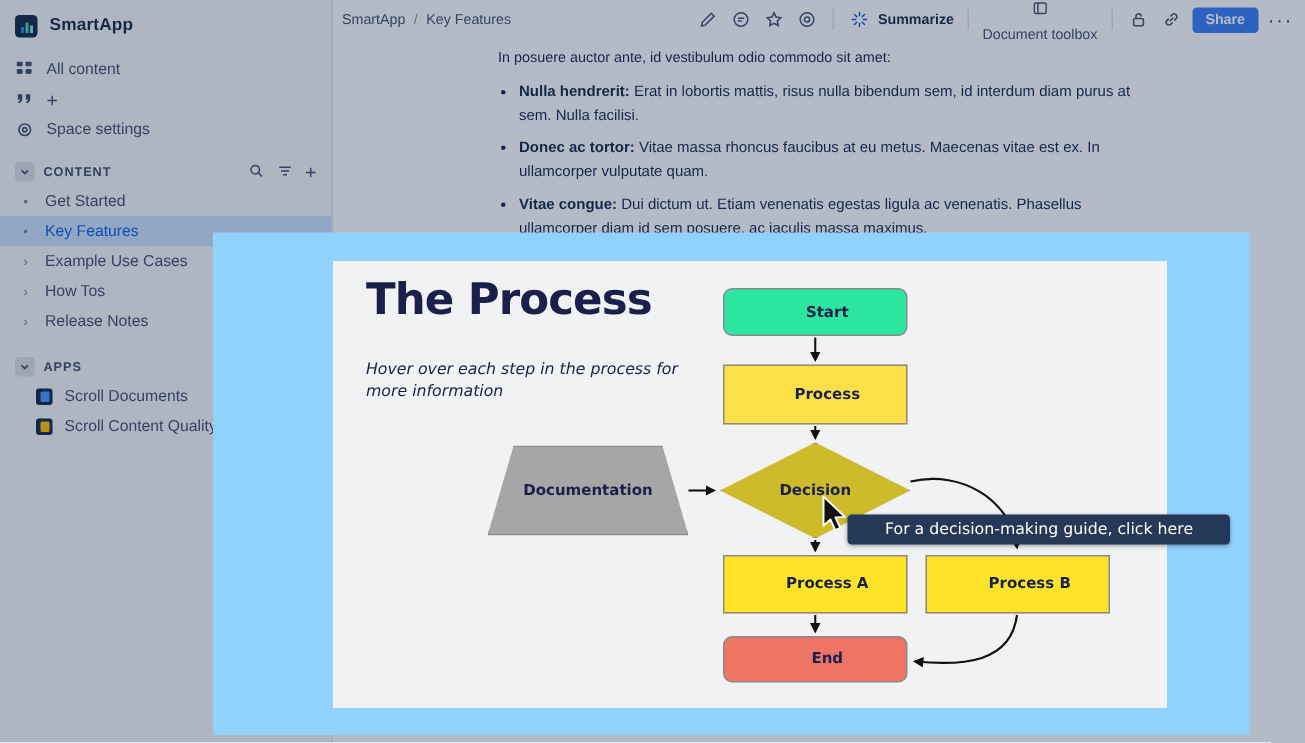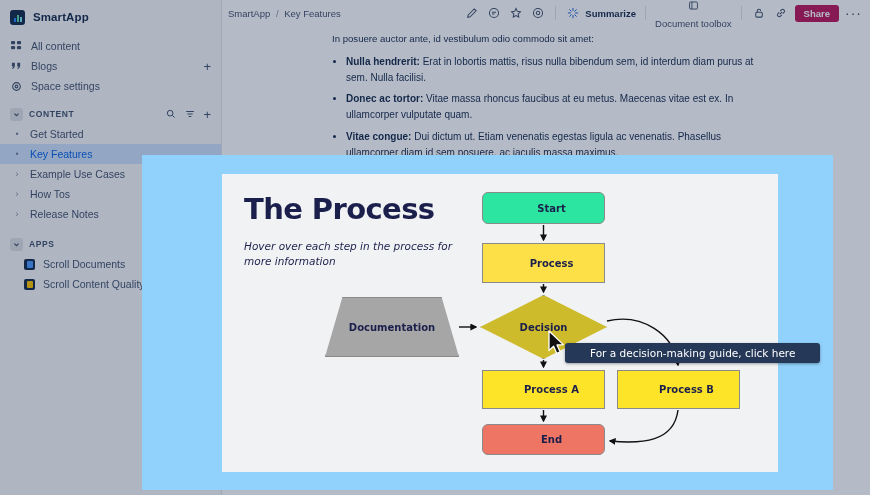--- a/index.html
+++ b/index.html
@@ -81,21 +81,21 @@
     background:#fff;
   }
   .breadcrumb { font-size:9.5px; color:#44546f; white-space:nowrap; }
   .breadcrumb .sep { color:#8993a4; margin:0 3px; }
   .chead-spacer { flex:1; }
   .ico-btn { width:16px; height:16px; display:flex; align-items:center; justify-content:center; color:#44546f; cursor:pointer;}
   .divider-v { width:1px; height:14px; background:#dfe1e6; margin:0 3px; }
   .summarize { display:flex; align-items:center; gap:4px; font-size:9.5px; font-weight:700; color:#172b4d; cursor:pointer;}
   .doctoolbox { display:flex; align-items:center; gap:4px; font-size:9.5px; color:#44546f; cursor:pointer;flex-direction:column;}
   .share-btn {
-    background:#be185d; color:#fff; font-size:9.5px; font-weight:600;
+    background:#3b82f6; color:#fff; font-size:9.5px; font-weight:600;
     padding: 3px 9px; border-radius:3px; cursor:pointer; border:none;
   }
   .more-btn { font-size:14px; color:#44546f; letter-spacing:1px; cursor:pointer; line-height:1;}
 
   
   .doc { padding: 6px 100px 0 110px; }
   .doc p.intro { font-size:9.6px; color:#172b4d; line-height:1.55; }
   .doc ul { margin: 7px 0 0 14px; }
   .doc li { font-size:10px; color:#172b4d; line-height:1.62; margin-bottom:5px; }
   .doc li b { font-weight:700; }
@@ -111,21 +111,21 @@
   
   .lightbox {
     position:absolute; left:142px; top:155px; width:691px; height:335px;
     background:#91d2fd;
   }
   .diagram-panel {
     position:absolute; left:222px; top:174px; width:556px; height:298px;
     background:#f1f2f4; overflow:hidden;
   }
   .dg-title {
-    position:absolute; left:22px; top:18px;
+    position:absolute; left:22px; top:8px;
     font-size:29px; font-weight:700; color:#1b1f4b; letter-spacing:-0.6px;
     font-family:"DejaVu Sans", sans-serif;
   }
   .dg-sub {
     position:absolute; left:22px; top:65px; width:210px;
     font-size:10.5px; font-style:italic; color:#1b1f4b; line-height:1.45;
     font-family:"DejaVu Sans", sans-serif;
   }
 
   .node {
@@ -210,21 +210,20 @@
         </span>
         <span class="lbl">All content</span>
       </div>
 
       <div class="nav-row">
         <span class="nav-ico">
           <svg width="11" height="11" viewBox="0 0 12 12" fill="#44546f">
               <path d="M1 2h3.2v3.2c0 2-1.2 3-2.6 3.4l-.6-1c.9-.3 1.5-.8 1.5-1.6H1V2zm5.8 0H10v3.2c0 2-1.2 3-2.6 3.4l-.6-1c.9-.3 1.5-.8 1.5-1.6H6.8V2z"></path>
             </svg>
         </span>
-        <span class="lbl">Blogs</span>
         <span class="plus-btn">+</span>
       </div>
 
       <div class="nav-row">
         <span class="nav-ico">
           <svg width="11" height="11" viewBox="0 0 12 12" fill="none" stroke="#44546f" stroke-width="1.2">
               <circle cx="6" cy="6" r="4.2"></circle>
               <circle cx="6" cy="6" r="1.5"></circle>
             </svg>
         </span>

